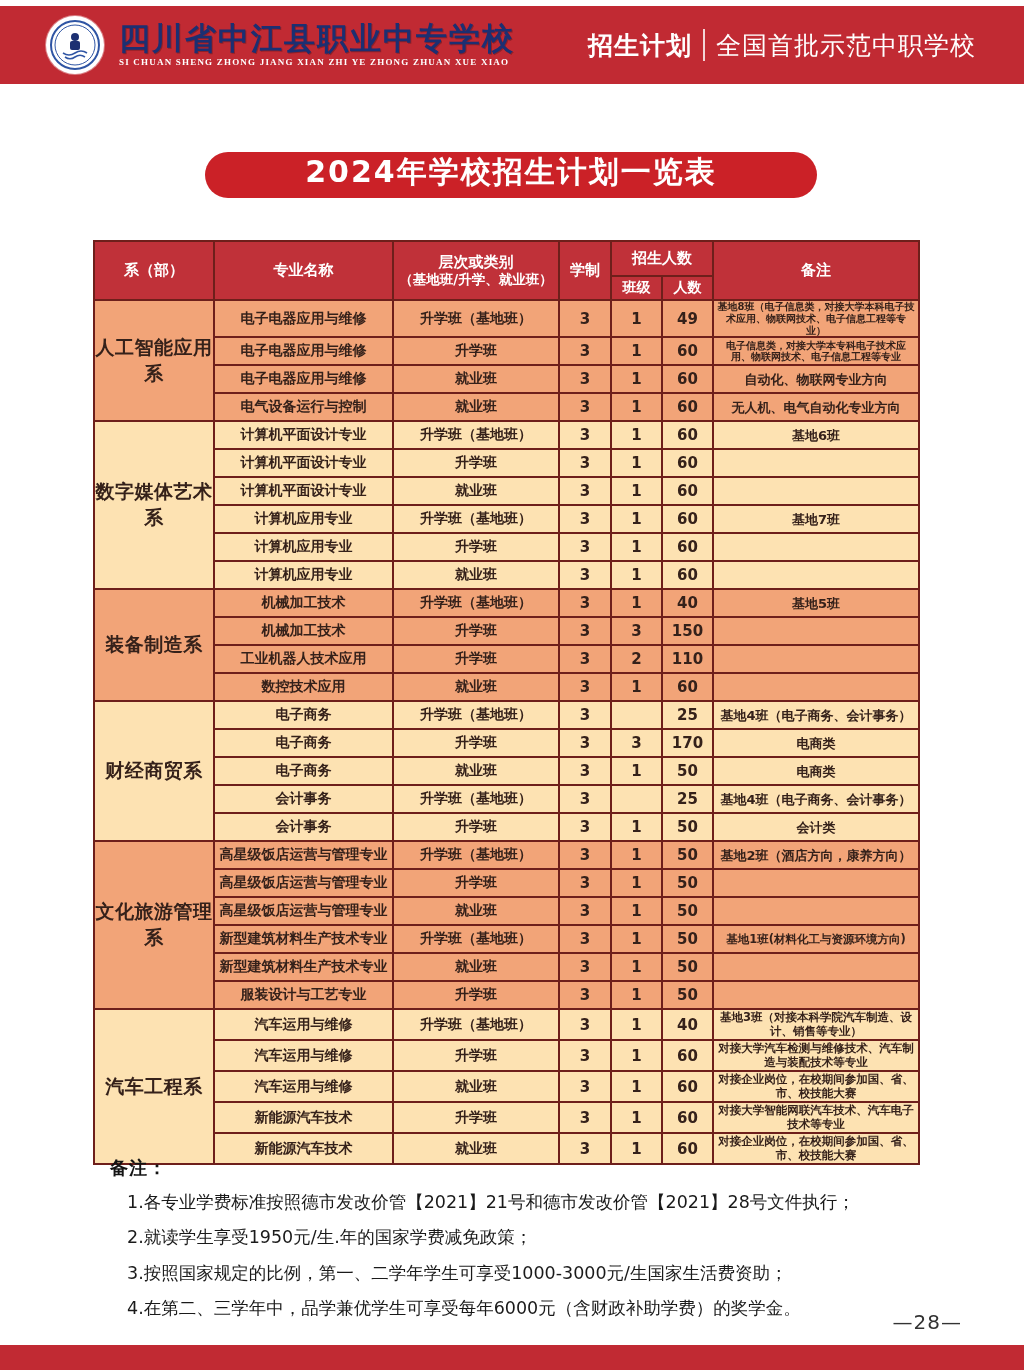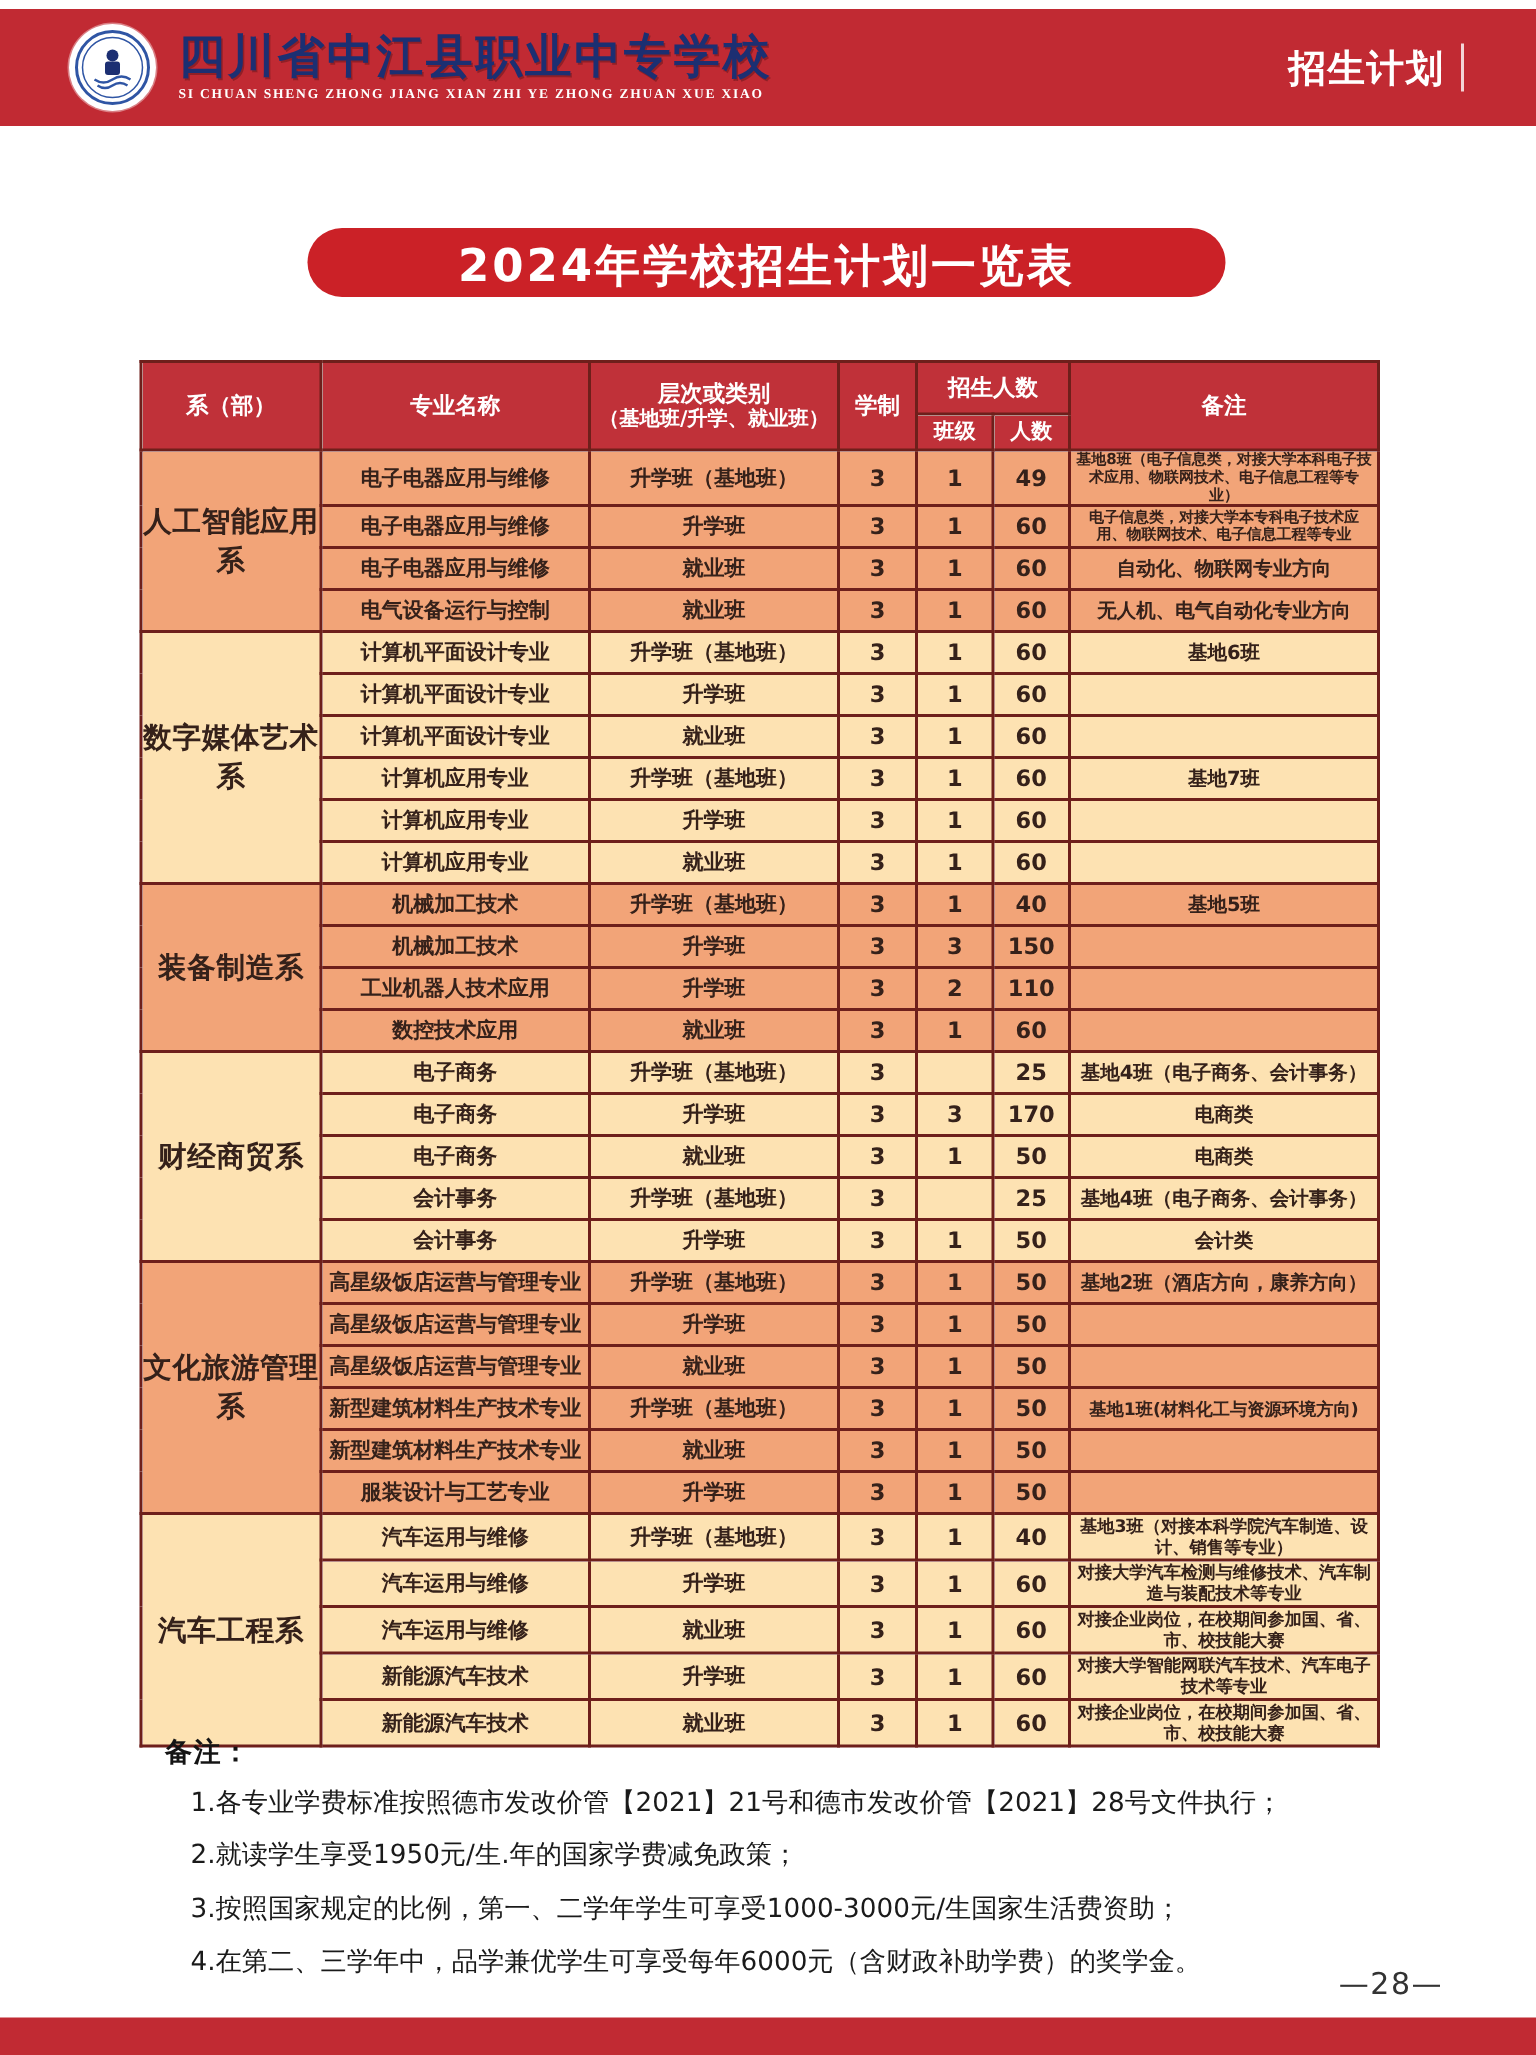--- a/index.html
+++ b/index.html
@@ -22,21 +22,21 @@
   .logo-ring{width:50px;height:50px;border:2px solid #2f55a4;border-radius:50%;display:flex;align-items:center;justify-content:center;}
   .school-block{margin-left:15px;line-height:1;}
   .school-name{color:var(--name-navy);font-size:31px;font-weight:bold;letter-spacing:2px;text-shadow:1px 1px 0 rgba(0,0,0,.25);}
   .school-pinyin{color:#ffffff;font-size:9px;font-weight:bold;letter-spacing:1.2px;margin-top:4px;font-family:"Liberation Serif",serif;}
   .banner-right{position:absolute;right:48px;top:0;height:100%;display:flex;align-items:center;gap:11px;}
   .banner-tag{font-size:25px;font-weight:bold;color:#fff;letter-spacing:1px;}
   .banner-divider{width:2px;height:32px;background:rgba(255,255,255,.8);}
   .banner-subtitle{font-size:25px;color:#fff;letter-spacing:1px;}
 
   
-  .title-banner{position:absolute;left:205px;top:152px;width:612px;height:46px;background:var(--title-red);border-radius:24px;display:flex;align-items:flex-end;justify-content:center;}
+  .title-banner{position:absolute;left:205px;top:152px;width:612px;height:46px;background:var(--title-red);border-radius:24px;display:flex;align-items:flex-start;justify-content:center;}
   .page-title{color:#fff;font-size:30px;font-weight:bold;letter-spacing:2px;}
 
   
   table.plan{position:absolute;left:93px;top:240px;width:825px;border-collapse:collapse;table-layout:fixed;}
   .plan th,.plan td{border:2px solid var(--tbl-border);text-align:center;vertical-align:middle;overflow:hidden;}
   .plan thead th{background:var(--header-red);color:#fff;font-weight:bold;font-size:15px;padding:0;}
   .plan thead tr.h1{height:35px;}
   .plan thead tr.h2{height:24px;}
   .plan thead .two-line{line-height:1.25;margin-top:35px;}
   .plan thead .line2{font-size:13.5px;display:block;}
@@ -78,20 +78,21 @@
         </svg>
       </div>
     </div>
     <div class="school-block">
       <div class="school-name">四川省中江县职业中专学校</div>
       <div class="school-pinyin">SI CHUAN SHENG ZHONG JIANG XIAN ZHI YE ZHONG ZHUAN XUE XIAO</div>
     </div>
     <div class="banner-right">
       <span class="banner-tag">招生计划</span>
       <span class="banner-divider"></span>
+      <span class="banner-subtitle">全国首批示范中职学校</span>
     </div>
   </div>
 
   <div class="title-banner">
     <span class="page-title">2024年学校招生计划一览表</span>
   </div>
 
   <table class="plan">
     <colgroup>
       <col style="width:120px">

